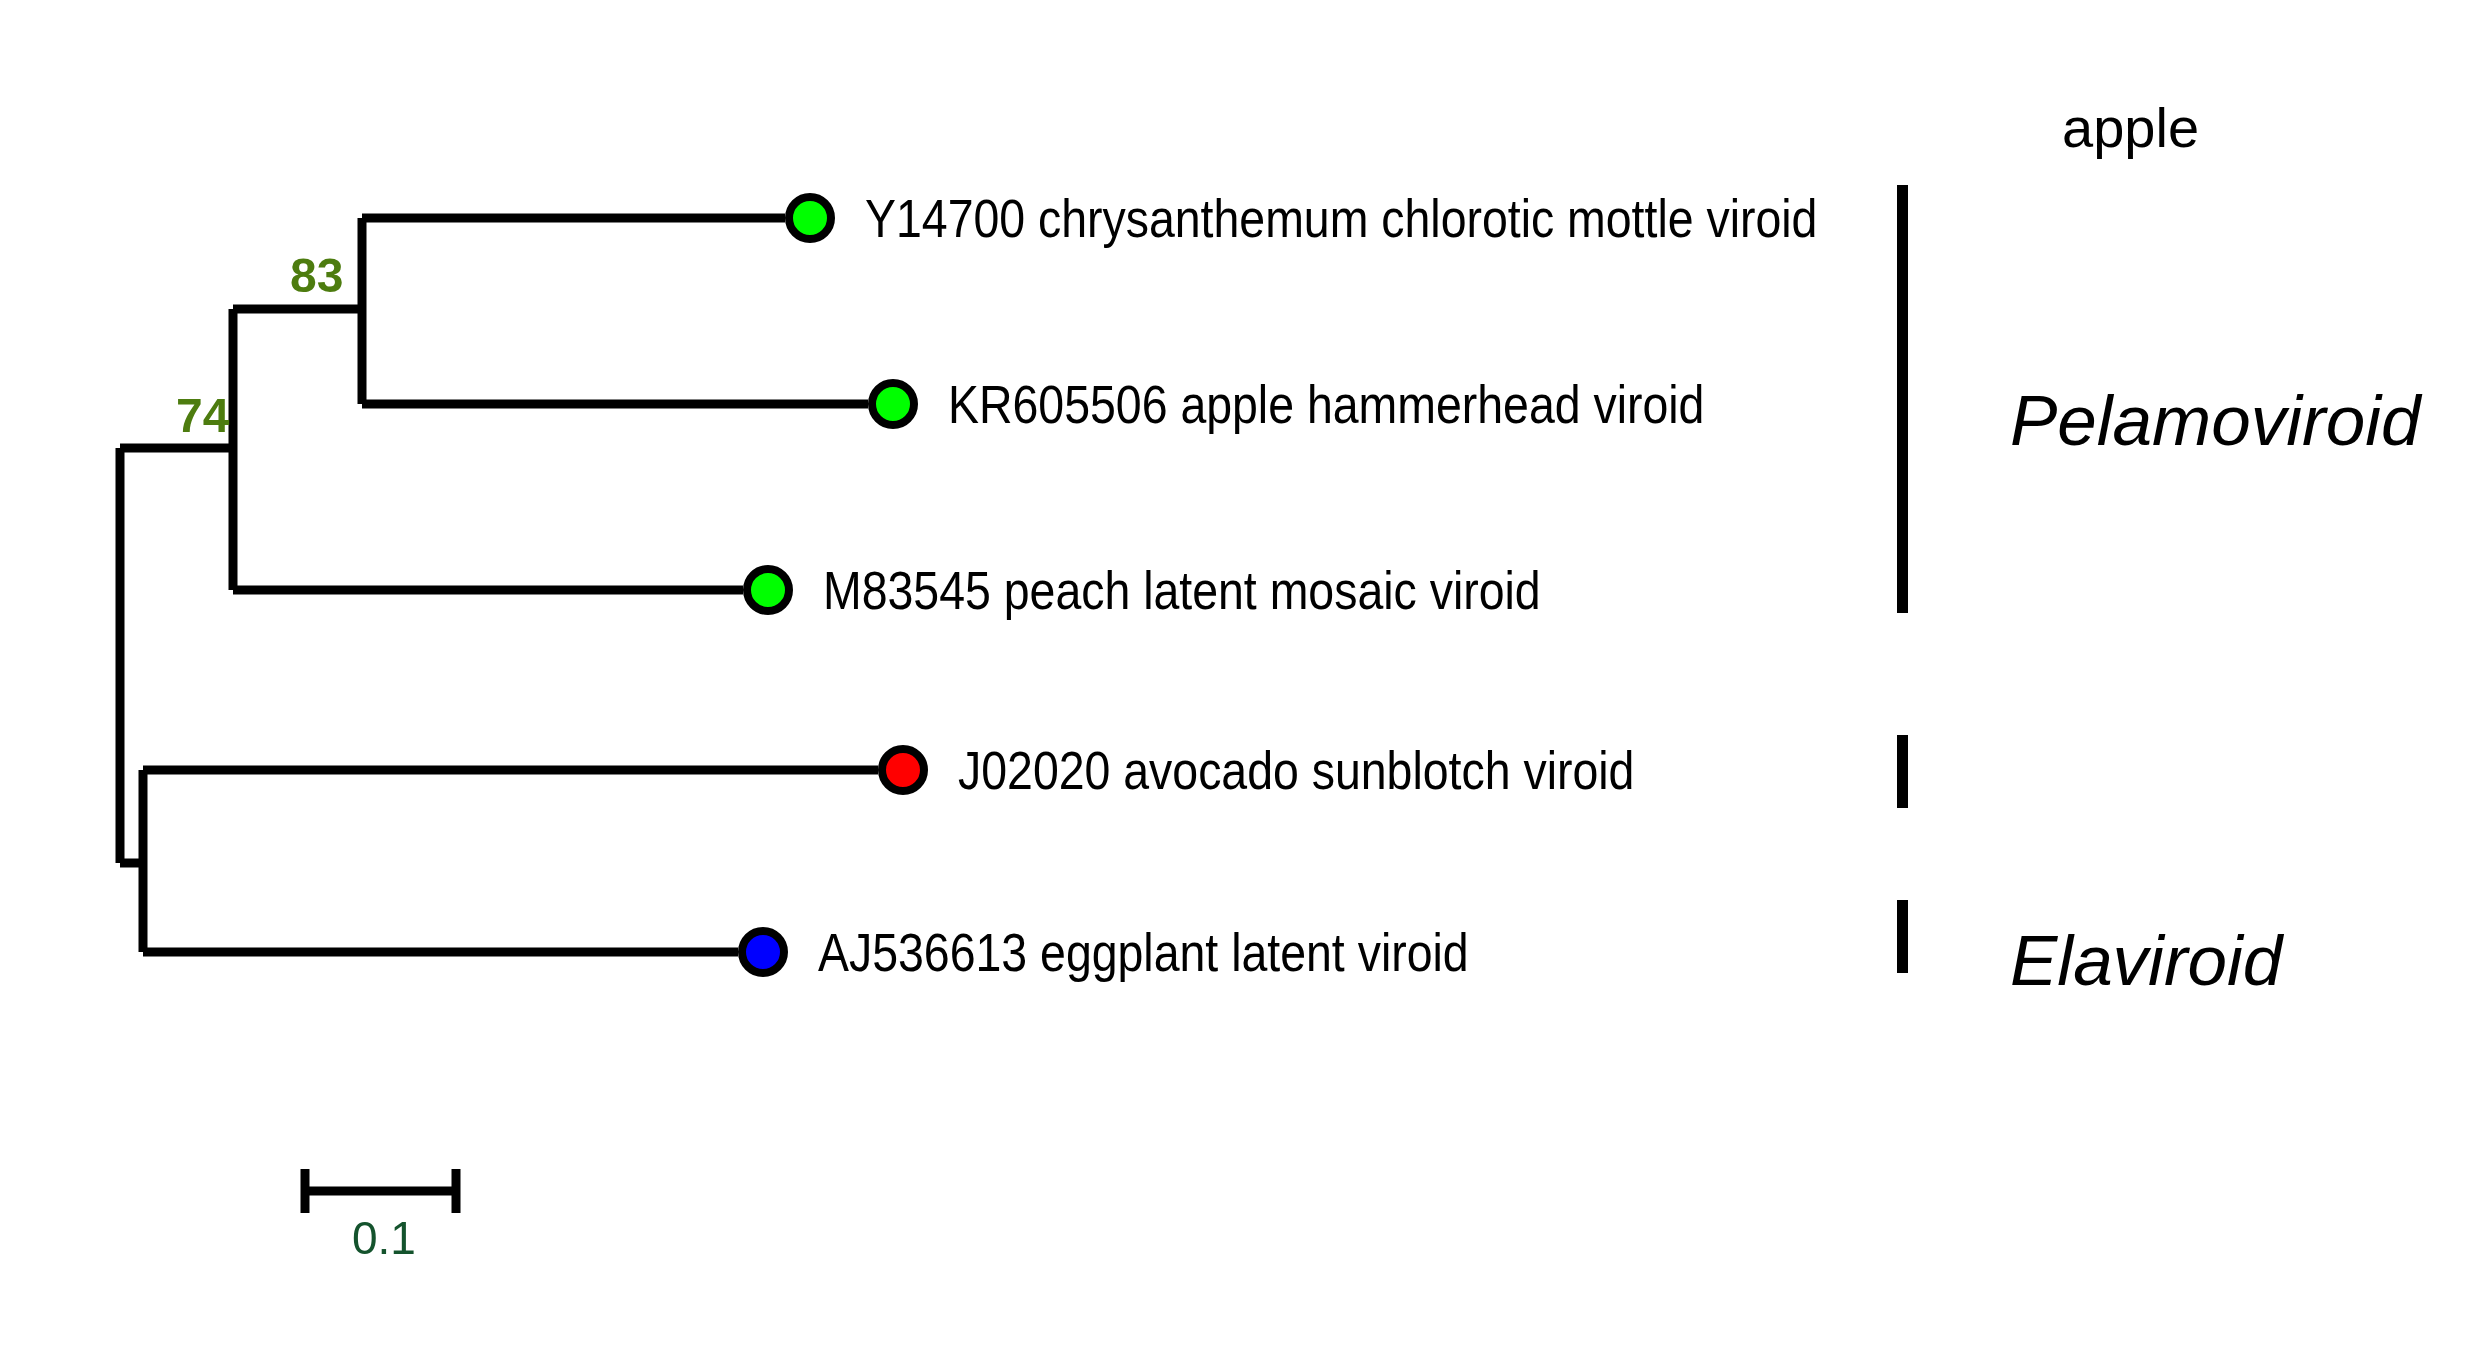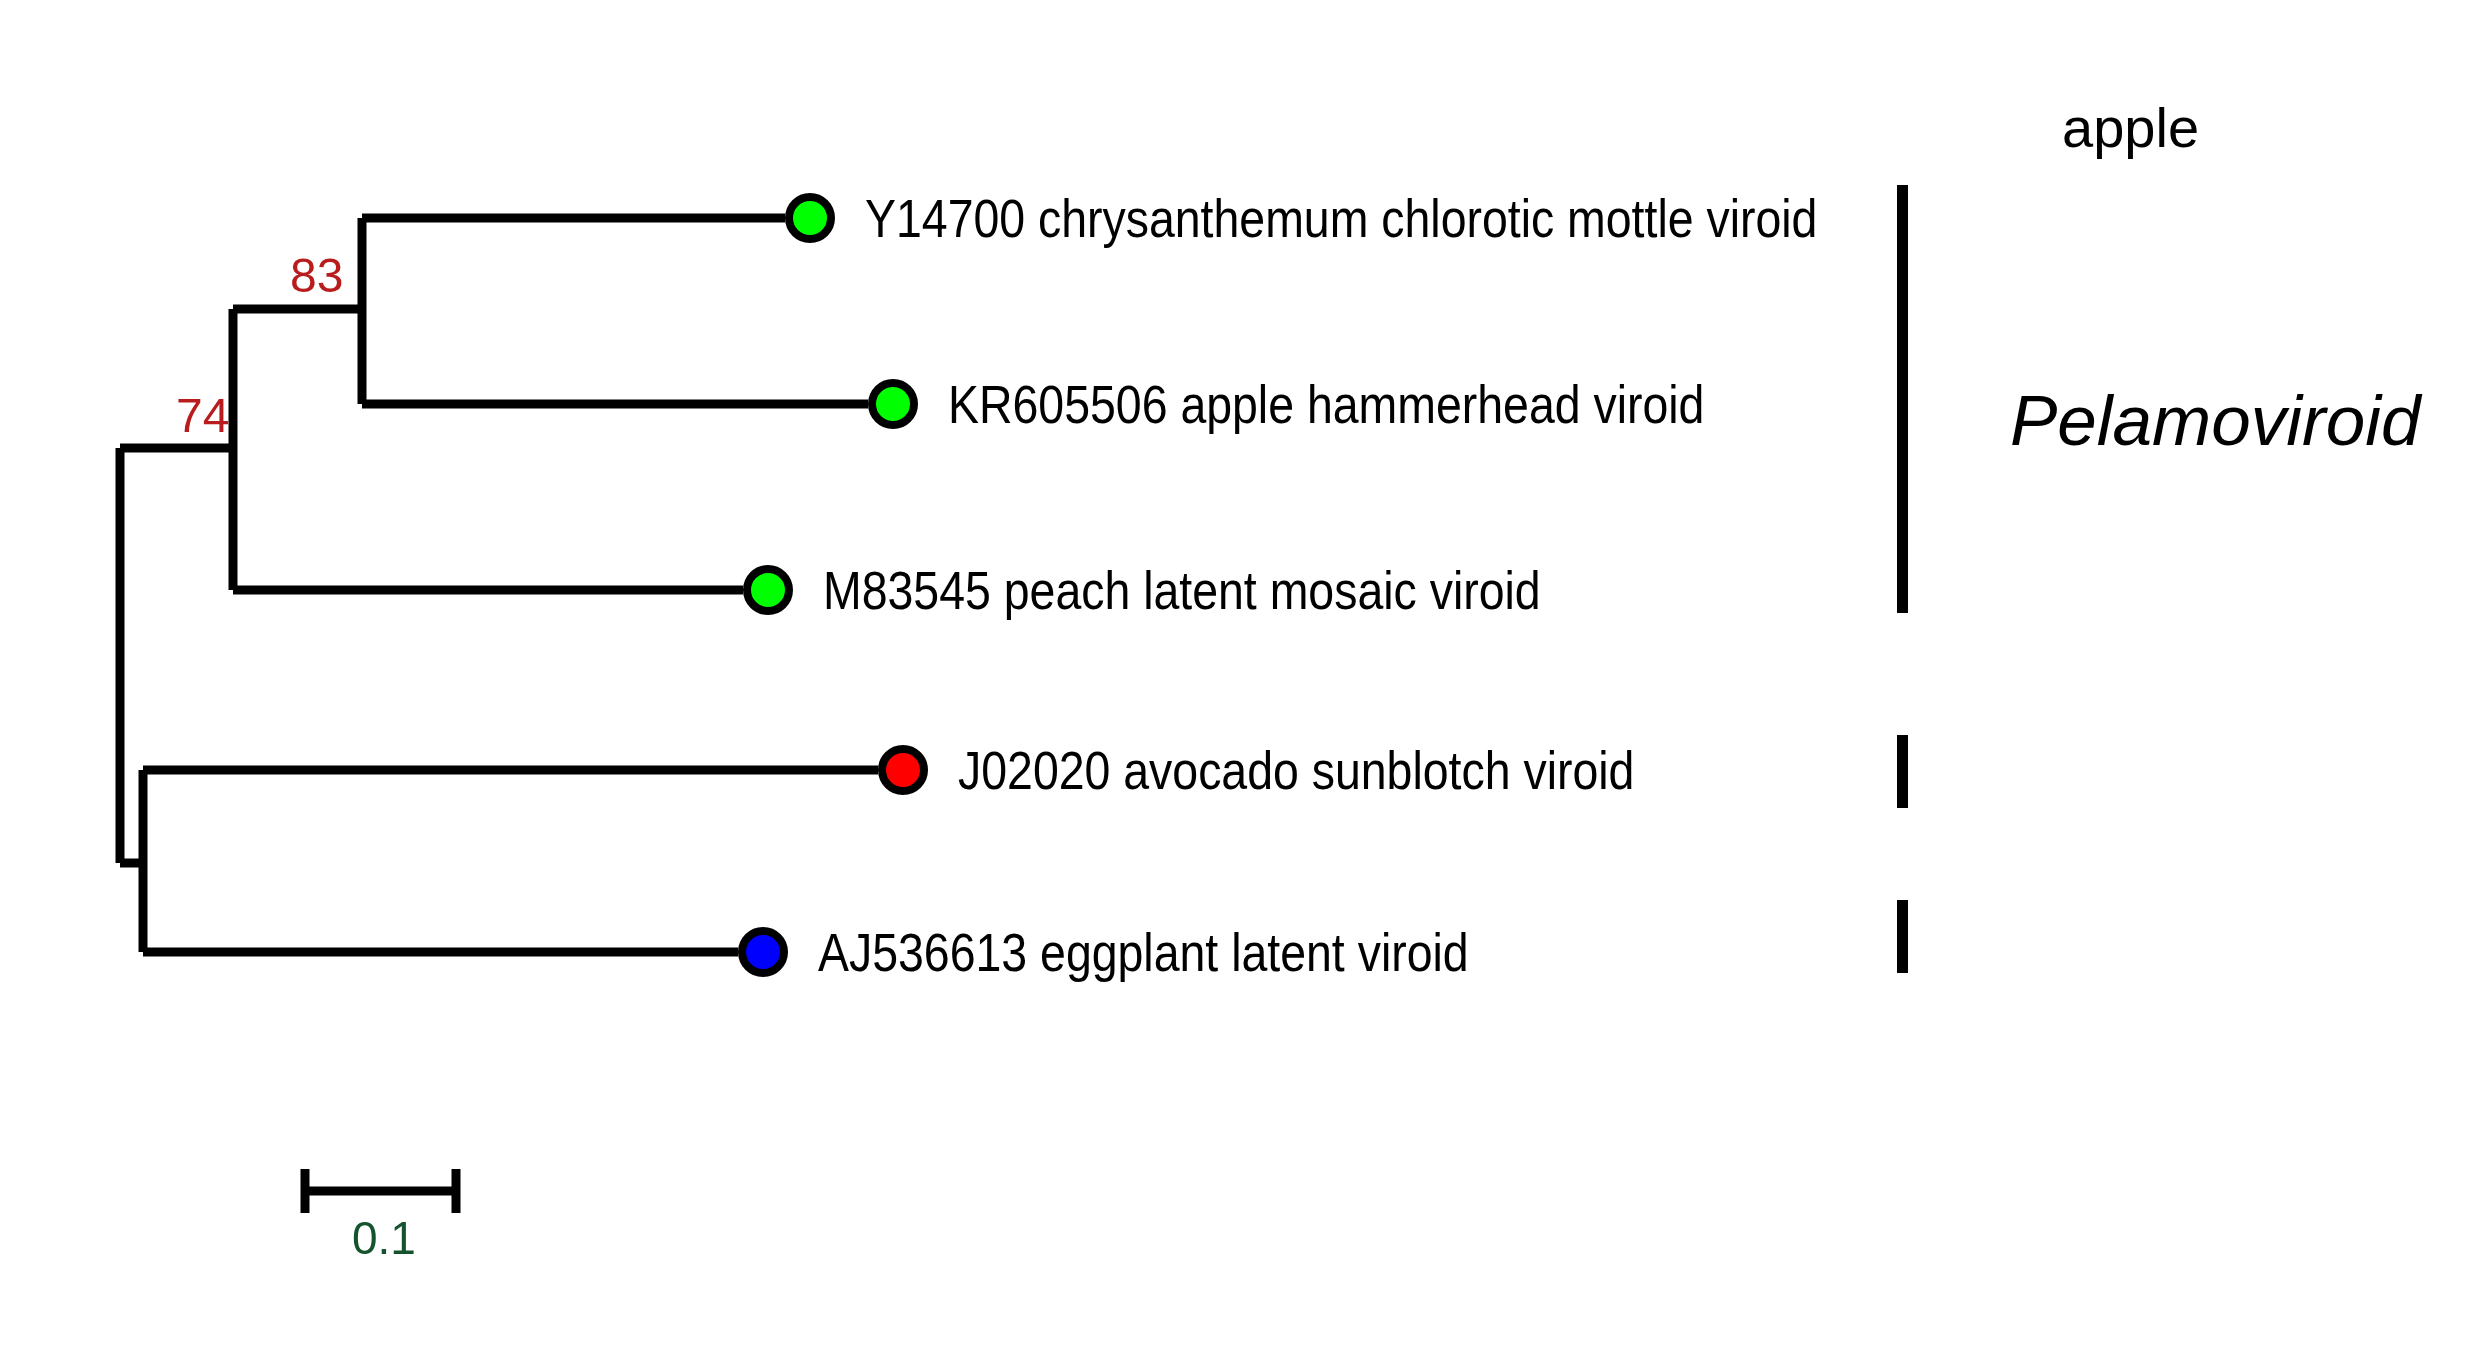--- a/index.html
+++ b/index.html
@@ -31,23 +31,23 @@
     line-height: 1;
     color: #000000;
     white-space: nowrap;
     transform: scaleX(0.86);
     transform-origin: left center;
   }
   .support-label {
     position: absolute;
     font-family: "Liberation Sans", sans-serif;
     font-size: 48px;
-    font-weight: normal;
+    font-weight: bold;
     line-height: 1;
-    color: #b91c1c;
+    color: #4d7c0f;
     white-space: nowrap;
   }
   .genus-header {
     position: absolute;
     font-family: "Liberation Sans", sans-serif;
     font-size: 56px;
     line-height: 1;
     color: #000000;
     white-space: nowrap;
   }
@@ -128,16 +128,17 @@
   <div class="tip-label" style="left:823px; top:563px;">M83545 peach latent mosaic viroid</div>
   <div class="tip-label" style="left:958px; top:743px;">J02020 avocado sunblotch viroid</div>
   <div class="tip-label" style="left:818px; top:925px;">AJ536613 eggplant latent viroid</div>
 
   <div class="support-label" style="left:290px; top:252px;">83</div>
   <div class="support-label" style="left:176px; top:392px;">74</div>
 
   <div class="genus-header" style="left:2062px; top:100px;">apple</div>
 
   <div class="genus-label" style="left:2010px; top:385px;">Pelamoviroid</div>
+  <div class="genus-label" style="left:2010px; top:925px;">Elaviroid</div>
 
   <div class="scale-label" style="left:352px; top:1215px;">0.1</div>
 
 </div>
 
 </body></html>

